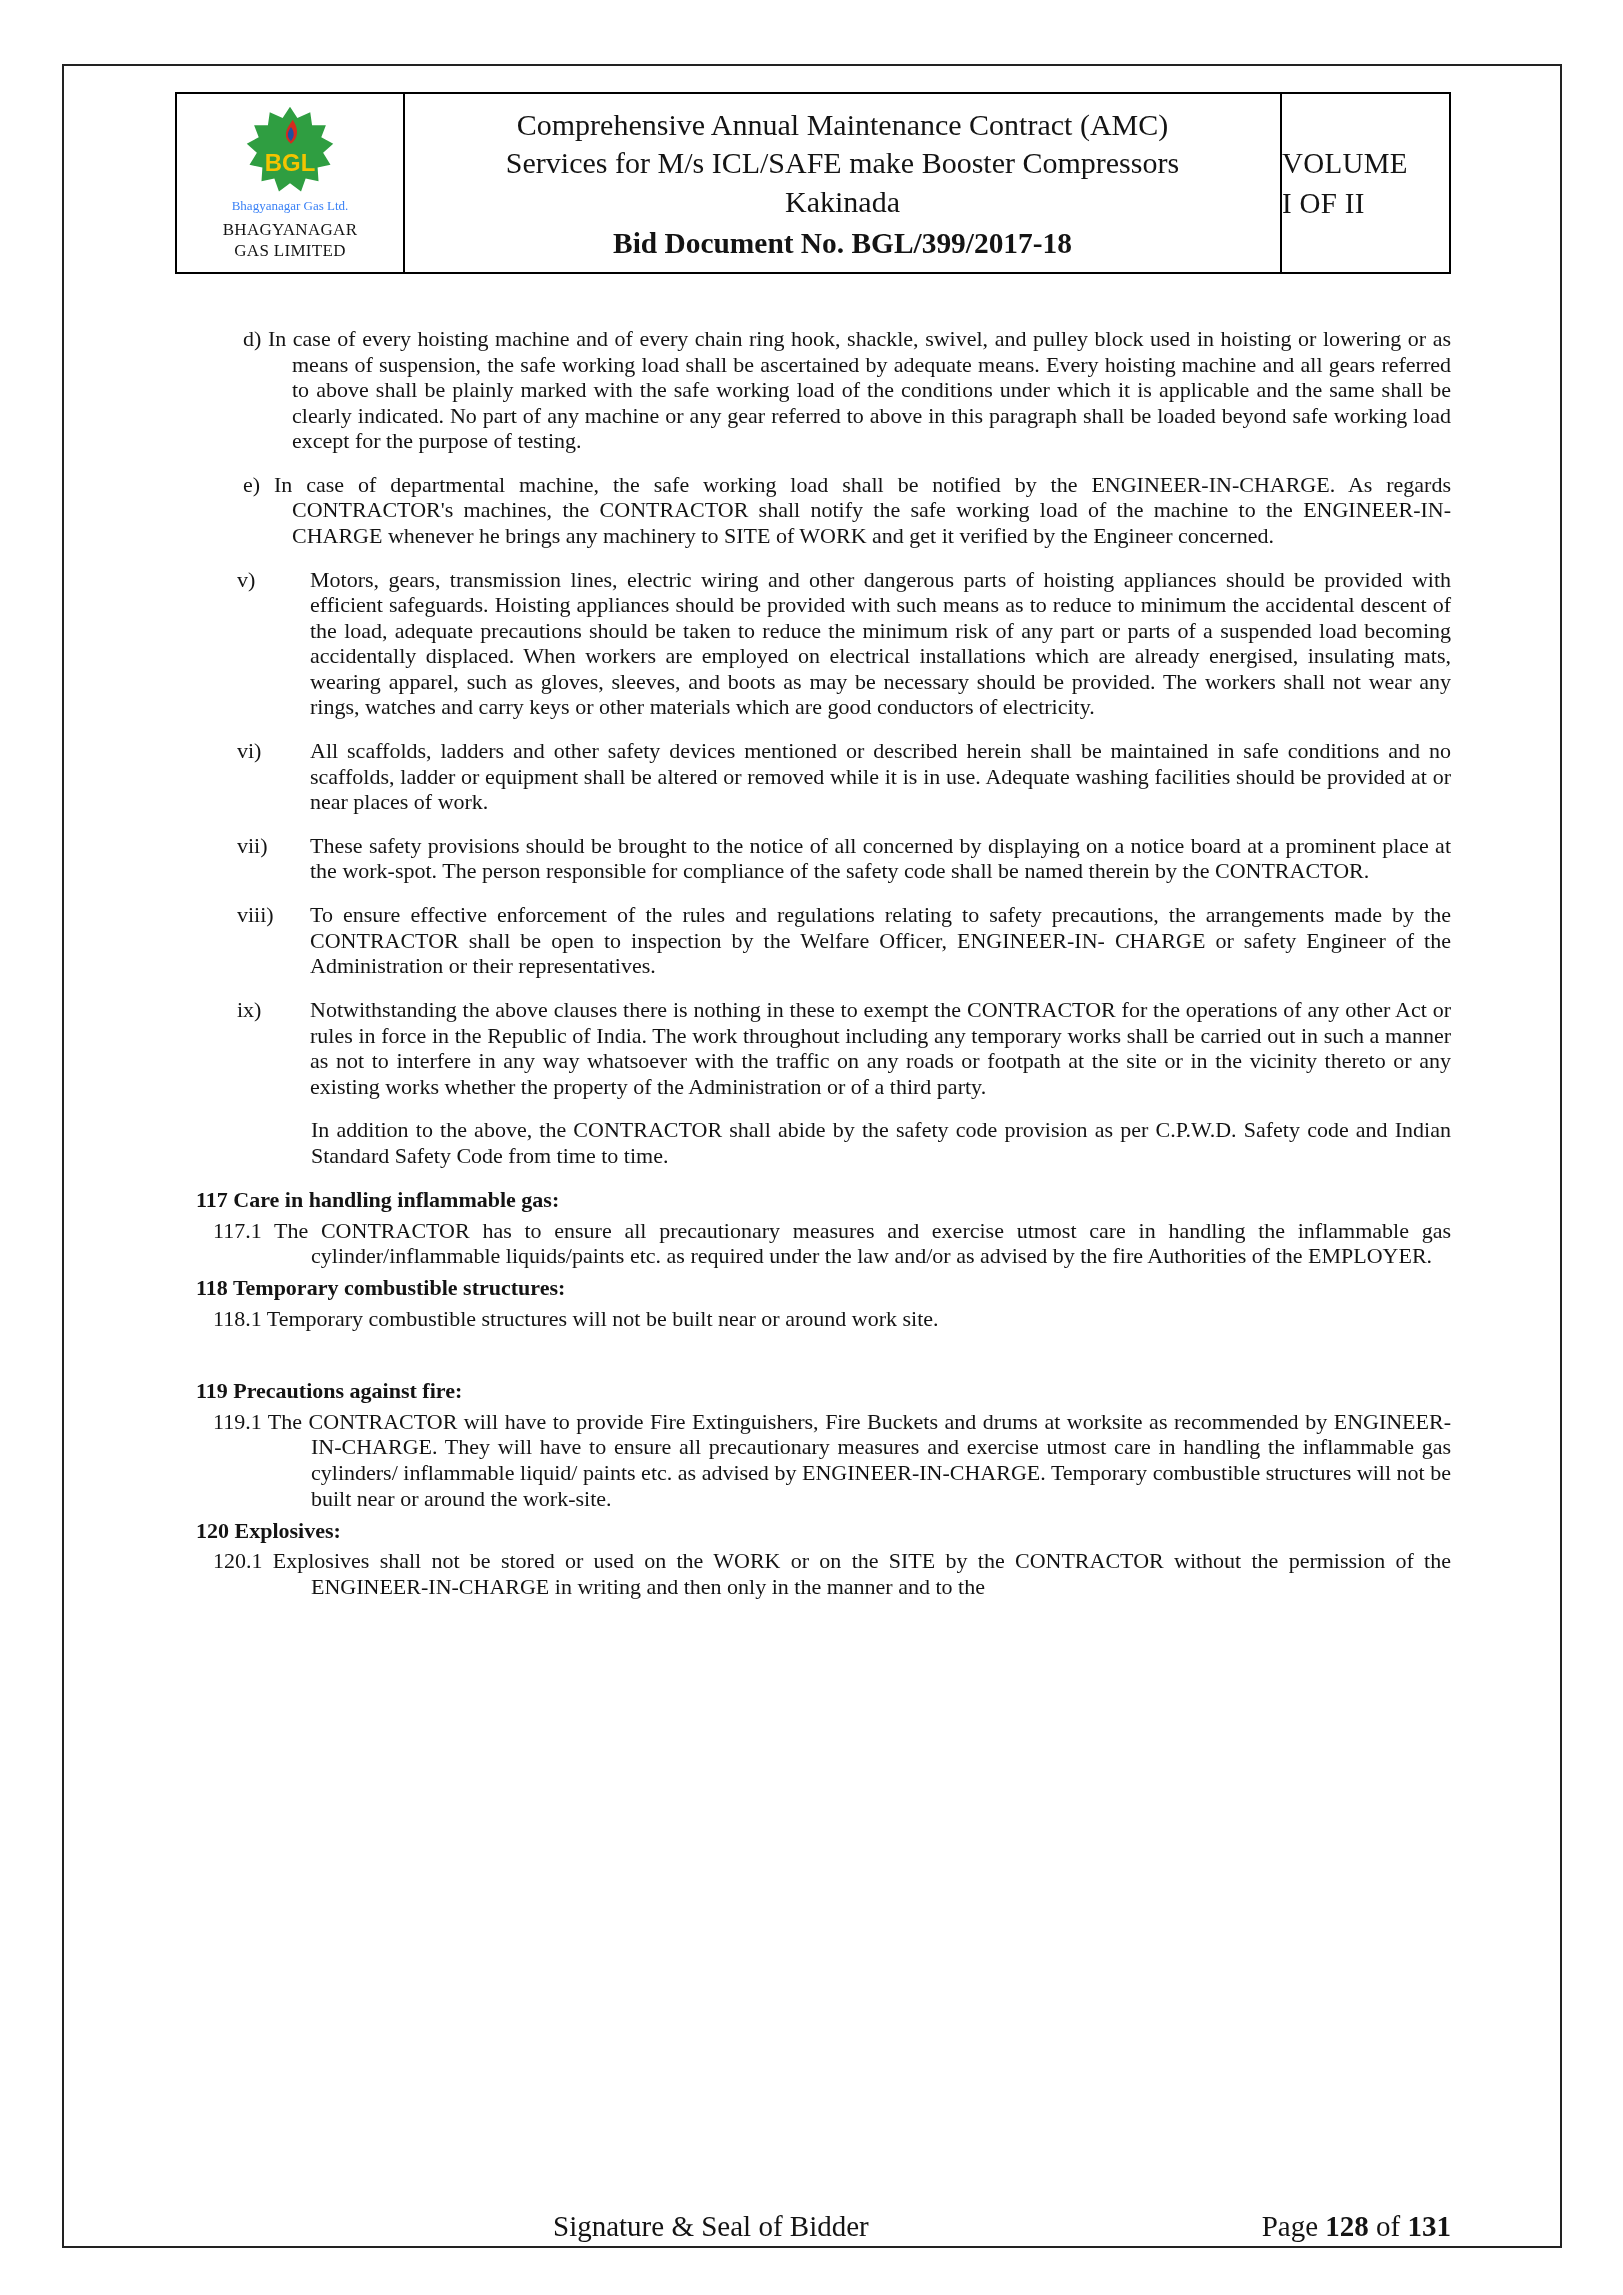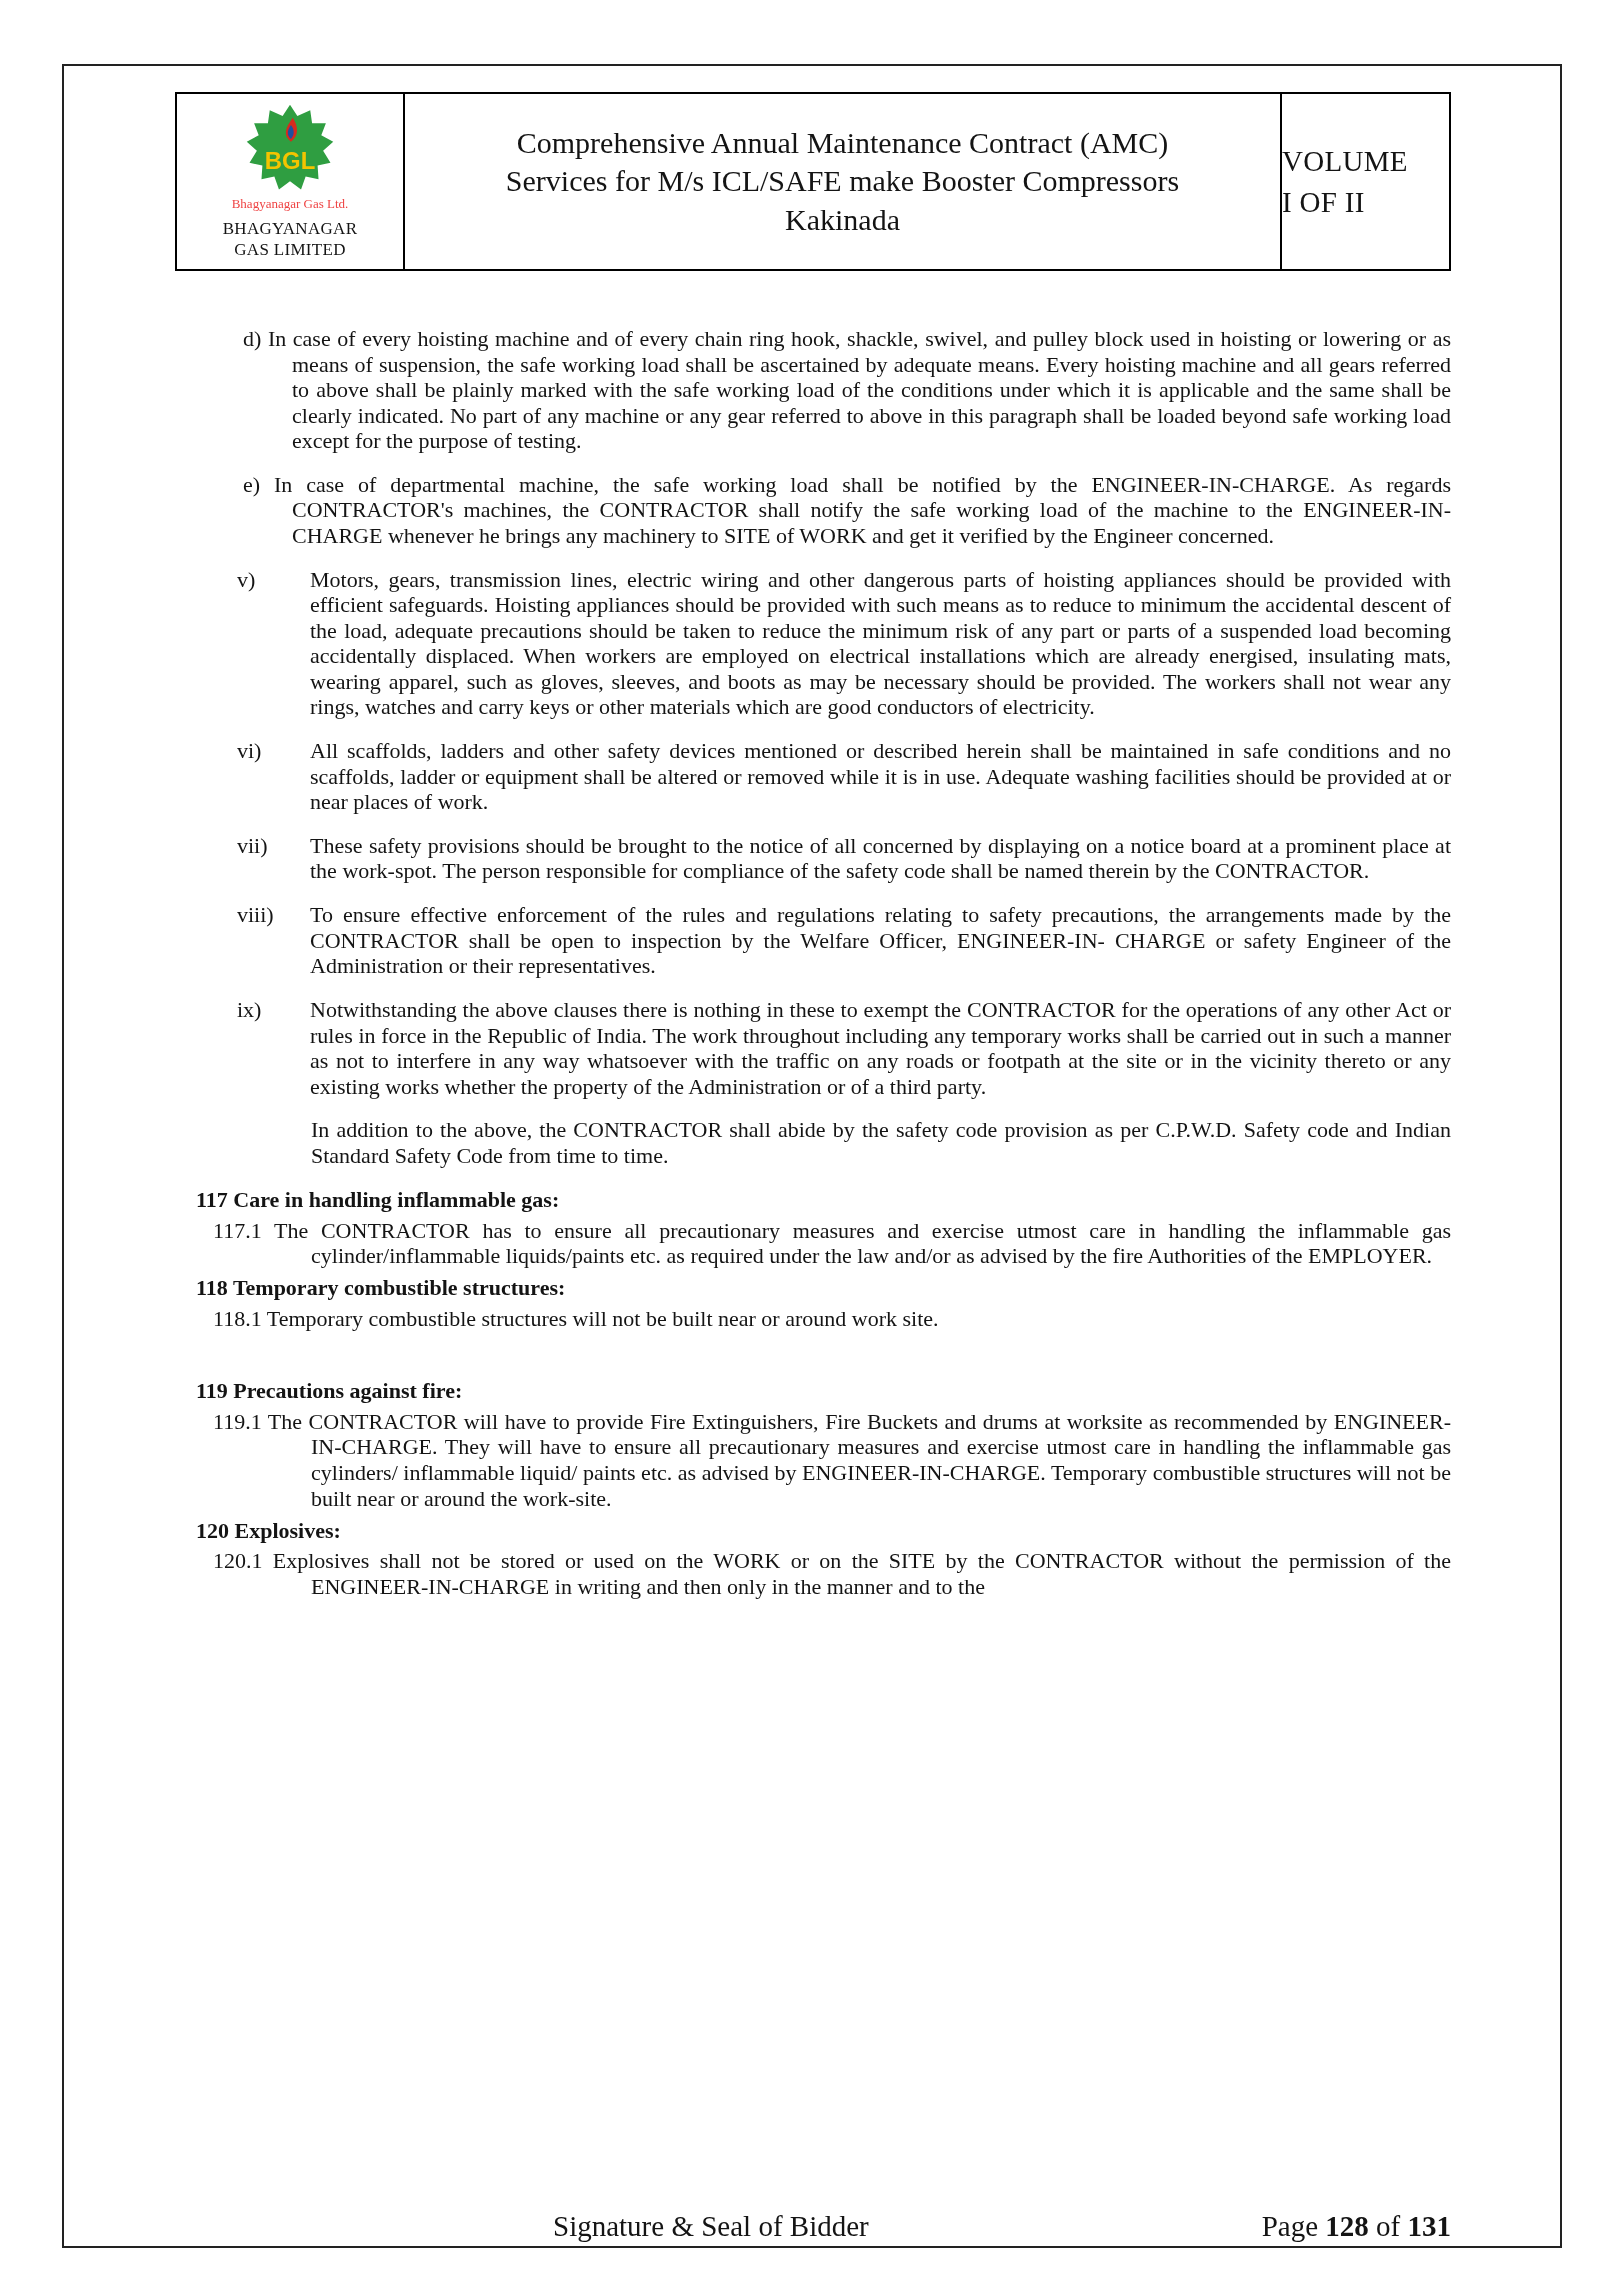--- a/index.html
+++ b/index.html
@@ -6,21 +6,21 @@
   html,body { background:#e8e8e8; }
   body { font-family:"Liberation Serif", serif; color:#141414; }
   .page { position:relative; width:1623px; height:2295px; background:#ffffff; overflow:hidden; }
   .frame { position:absolute; left:62px; top:64px; width:1500px; height:2184px; border:2px solid #222222; }
 
   
   .header-table { position:absolute; left:175px; top:92px; width:1276px; display:flex; border:2px solid #000; background:#fff; }
   .cell { border-right:2px solid #000; }
   .cell:last-child { border-right:none; }
   .cell-logo { width:228px; display:flex; flex-direction:column; align-items:center; justify-content:center; padding:9.2px 5.2px; text-align:center; }
-  .logo-caption { color:#ef4444; font-size:13px; margin-top:1.3px; }
+  .logo-caption { color:#3b82f6; font-size:13px; margin-top:1.3px; }
   .org-name { font-size:17px; line-height:1.25; margin-top:5.2px; letter-spacing:0.3px; }
   .cell-title { flex:1; display:flex; flex-direction:column; justify-content:center; text-align:center; padding:11.8px 17px; }
   .doc-title { font-weight:400; font-size:30px; line-height:1.28; }
   .doc-number { font-weight:700; font-size:29.4px; margin-top:6.5px; }
   .cell-volume { width:167px; display:flex; flex-direction:column; align-items:flex-start; justify-content:center; font-size:29px; line-height:1.4; letter-spacing:0.3px; }
 
   
   .content { position:absolute; left:196px; top:326px; width:1255px; font-size:22px; line-height:1.16; }
   .item { text-align:justify; margin-bottom:18.3px; }
   .item.alpha { padding-left:96px; text-indent:-49px; }
@@ -57,20 +57,21 @@
         <div>BHAGYANAGAR</div>
         <div>GAS LIMITED</div>
       </div>
     </div>
     <div class="cell cell-title">
       <div class="doc-title">
         <div>Comprehensive Annual Maintenance Contract (AMC)</div>
         <div>Services for M/s ICL/SAFE make Booster Compressors</div>
         <div>Kakinada</div>
       </div>
+      <div class="doc-number">Bid Document No. BGL/399/2017-18</div>
     </div>
     <div class="cell cell-volume">
       <div>VOLUME</div>
       <div>I OF II</div>
     </div>
   </div>
 
   <div class="content">
 
     <div class="item alpha">

